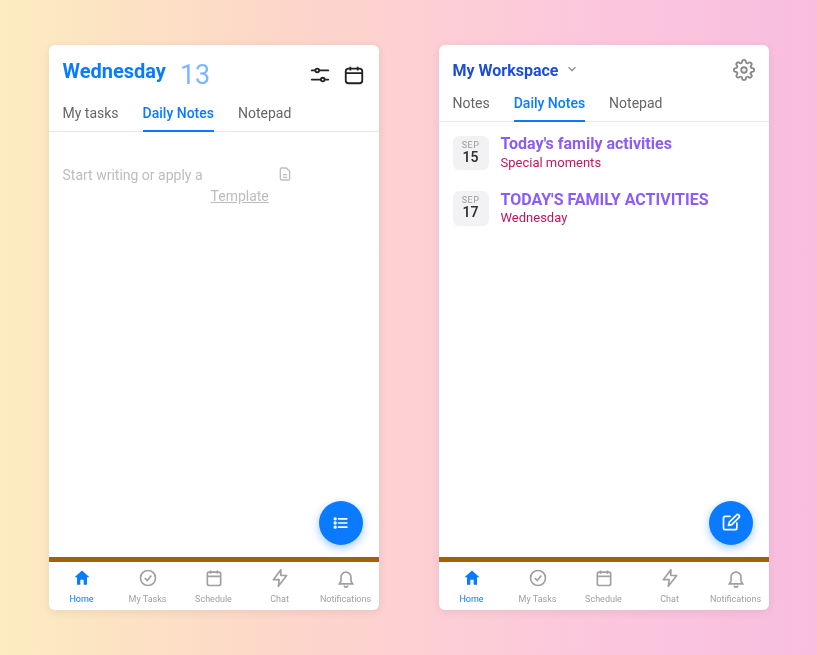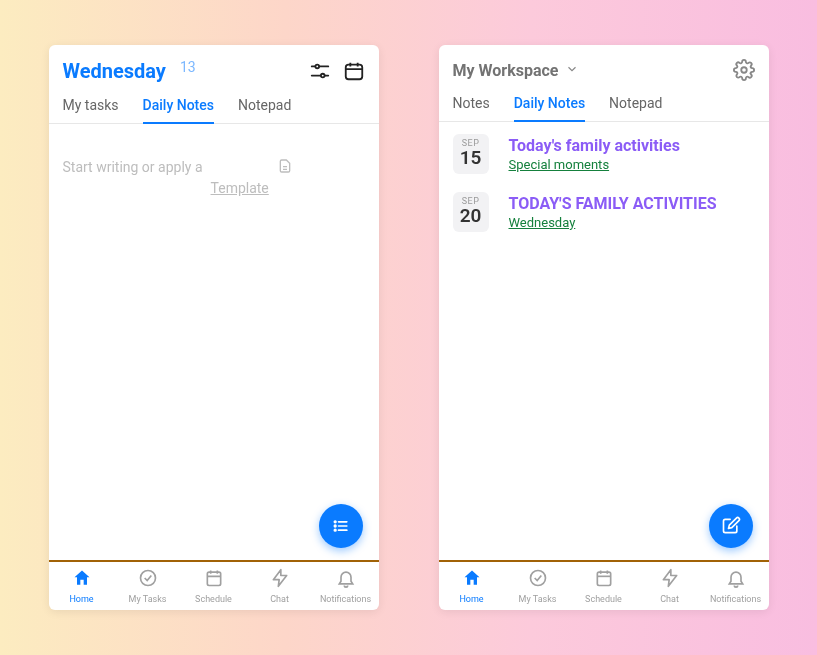--- a/index.html
+++ b/index.html
@@ -26,25 +26,25 @@
     overflow: hidden;
   }
   .header {
     display: flex;
     align-items: center;
     justify-content: space-between;
     padding: 14px 14px 4px 14px;
   }
   .header-left { display: flex; align-items: flex-start; gap: 14px; }
   .day-name { font-size: 20px; font-weight: 700; color: #0a7bff; }
-  .day-number { font-size: 14px; font-weight: 400; color: #7cb8ff; }
+  .day-number { font-size: 27px; font-weight: 400; color: #7cb8ff; }
   .header-icons { display: flex; align-items: center; gap: 12px; }
   .icon-btn { width: 22px; height: 22px; display: flex; align-items: center; justify-content: center; cursor: pointer; color: #222; }
   .icon-btn svg { width: 22px; height: 22px; }
-  .ws-title { font-size: 16px; font-weight: 700; color: #737373; display: flex; align-items: center; gap: 6px; }
+  .ws-title { font-size: 16px; font-weight: 700; color: #1d4ed8; display: flex; align-items: center; gap: 6px; }
   .ws-chevron svg { width: 14px; height: 14px; color: #888; }
   .tabs {
     display: flex;
     gap: 24px;
     padding: 10px 14px 0 14px;
     border-bottom: 1px solid #e7e7e7;
   }
   .tab {
     font-size: 14px;
     color: #666;
@@ -66,53 +66,53 @@
     align-items: center;
     gap: 8px;
     padding: 14px 14px 0 14px;
     color: #bdbdbd;
     font-size: 14px;
   }
   .placeholder-row .tmpl { text-decoration: underline; margin-top: 42px; }
   .doc-icon svg { width: 16px; height: 16px; color: #bdbdbd; }
   .note-item {
     display: flex;
-    gap: 20px;
+    gap: 12px;
     padding: 12px 14px 6px 14px;
-    align-items: flex-end;
+    align-items: center;
   }
   .date-badge {
     width: 36px;
     background: #f2f2f4;
     border-radius: 6px;
     text-align: center;
     padding: 4px 0 5px 0;
     flex-shrink: 0;
   }
   .date-badge .mon { font-size: 9px; color: #9a9a9a; letter-spacing: 0.5px; }
-  .date-badge .day { font-size: 19px; font-weight: 600; color: #333; line-height: 1.1; }
+  .date-badge .day { font-size: 14px; font-weight: 600; color: #333; line-height: 1.1; }
   .note-text .title { font-size: 16px; font-weight: 700; color: #8b5cf6; line-height: 1.3; }
-  .note-text .sub { font-size: 13px; color: #15803d; line-height: 1.3; text-decoration: underline; }
+  .note-text .sub { font-size: 13px; color: #be185d; line-height: 1.3; }
   .fab {
     position: absolute;
     right: 16px;
     bottom: 12px;
     width: 44px;
     height: 44px;
     border-radius: 50%;
     background: #0a7bff;
     display: flex;
     align-items: center;
     justify-content: center;
     cursor: pointer;
     box-shadow: 0 3px 8px rgba(10,123,255,0.4);
   }
   .fab svg { width: 20px; height: 20px; color: #fff; }
   .bottom-nav {
-    border-top: 2px solid #a16207;
+    border-top: 5px solid #a16207;
     display: flex;
     justify-content: space-around;
     padding: 6px 0 6px 0;
   }
   .nav-item {
     display: flex;
     flex-direction: column;
     align-items: center;
     gap: 2px;
     cursor: pointer;
@@ -250,21 +250,21 @@
             <div class="day">15</div>
           </div>
           <div class="note-text">
             <div class="title">Today's family activities</div>
             <div class="sub">Special moments</div>
           </div>
         </div>
         <div class="note-item">
           <div class="date-badge">
             <div class="mon">SEP</div>
-            <div class="day">20</div>
+            <div class="day">17</div>
           </div>
           <div class="note-text">
             <div class="title">TODAY'S FAMILY ACTIVITIES</div>
             <div class="sub">Wednesday</div>
           </div>
         </div>
       </div>
     <div class="fab">
       <svg viewBox="0 0 24 24" fill="none" stroke="currentColor" stroke-width="2" stroke-linecap="round" stroke-linejoin="round">
         <path d="M11 4H5a2 2 0 0 0-2 2v12a2 2 0 0 0 2 2h12a2 2 0 0 0 2-2v-6"></path>

